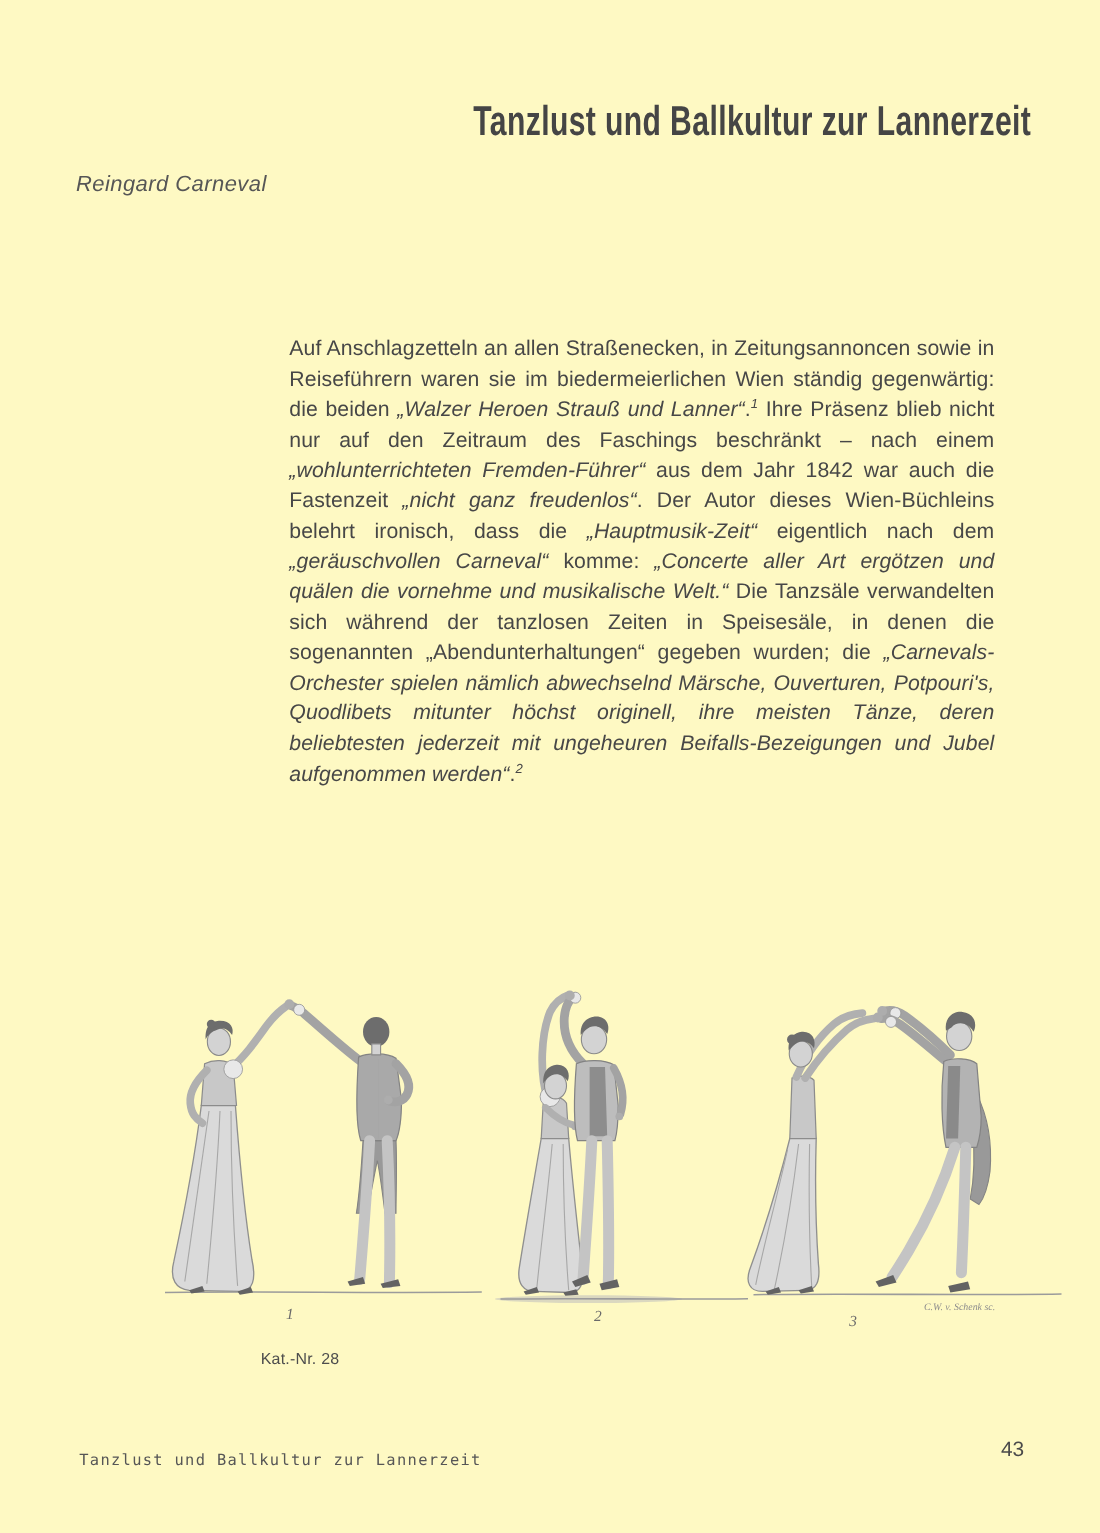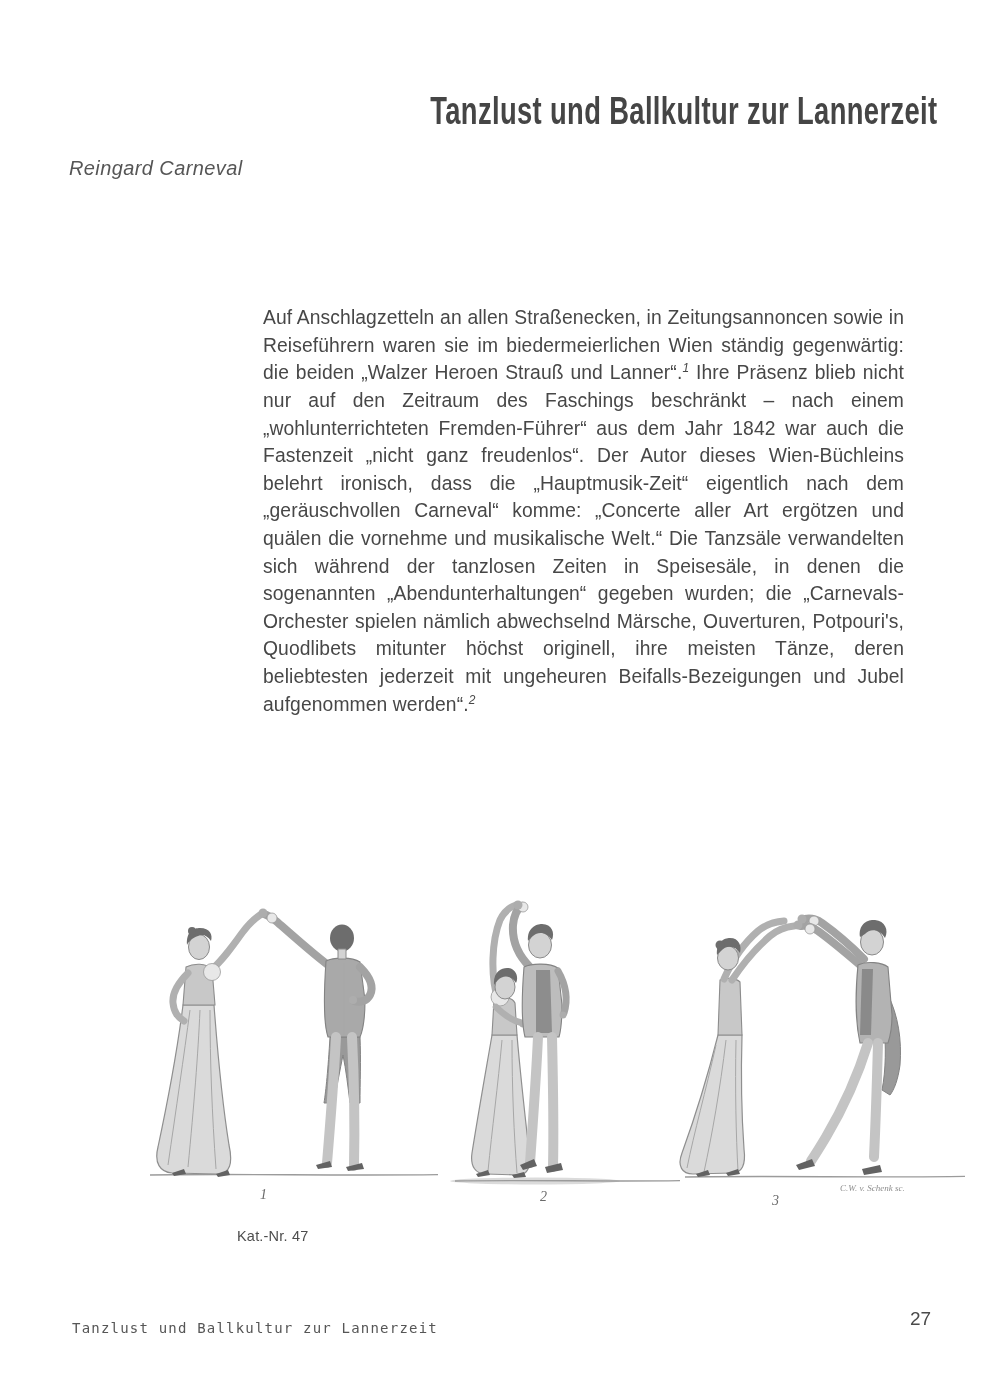--- a/index.html
+++ b/index.html
@@ -1,21 +1,21 @@
 <!DOCTYPE html>
 <html lang="de"><head>
 <meta charset="utf-8">
 <title>Scan</title>
 <style>
   html,body{margin:0;padding:0;background:#e8e8e8;}
   .page{
     position:relative;
     width:1000px;height:1394px;
     margin:0 auto;
-    background:#ffffff;
+    background:#fef9c3;
     font-family:"Liberation Sans",sans-serif;
     color:#3f3f3f;
     overflow:hidden;
   }
   .title{
     position:absolute;top:90px;right:63px;
     font-size:38px;font-weight:bold;color:#454545;
     white-space:nowrap;
     transform:scaleX(0.72);transform-origin:100% 50%;
     letter-spacing:0.5px;
@@ -24,21 +24,21 @@
     position:absolute;left:69px;top:157px;
     font-size:20px;font-style:italic;color:#565656;
     letter-spacing:0.4px;
   }
   .body-text{
     position:absolute;left:263px;top:285px;width:641px;
     font-size:19.3px;line-height:27.6px;
     text-align:justify;color:#474747;
     letter-spacing:0.1px;
   }
-  .body-text .it{}
+  .body-text .it{font-style:italic;}
   .body-text sup{font-size:0.62em;font-style:italic;line-height:0;}
   .figure{
     position:absolute;left:120px;top:885px;width:855px;height:330px;
   }
   .caption{
     position:absolute;left:237px;top:1228px;
     font-size:14.5px;color:#4d4d4d;letter-spacing:0.2px;
   }
   .footer-title{
     position:absolute;left:72px;top:1320px;
@@ -188,19 +188,19 @@
         <ellipse class="skin" cx="752" cy="57" rx="11.5" ry="13"></ellipse>
         <path class="hair" d="M 740,52 C 738,39 748,34 755,35 C 765,36 769,45 765,53 C 760,44 750,43 745,49 Z"></path>
         <path class="shoe" d="M 676,280 L 692,274 L 695,281 L 679,285 Z"></path>
         <path class="shoe" d="M 742,284 L 760,280 L 762,287 L 744,290 Z"></path>
       </g>
       <text class="sig" x="720" y="306">C.W. v. Schenk sc.</text>
       <text class="fignum" x="652" y="320">3</text>
     </g>
   </svg>
 
-  <div class="caption">Kat.-Nr. 47</div>
+  <div class="caption">Kat.-Nr. 28</div>
 
   <div class="footer-title">Tanzlust und Ballkultur zur Lannerzeit</div>
 
-  <div class="page-number">27</div>
+  <div class="page-number">43</div>
 
 </div>
 
 </body></html>

